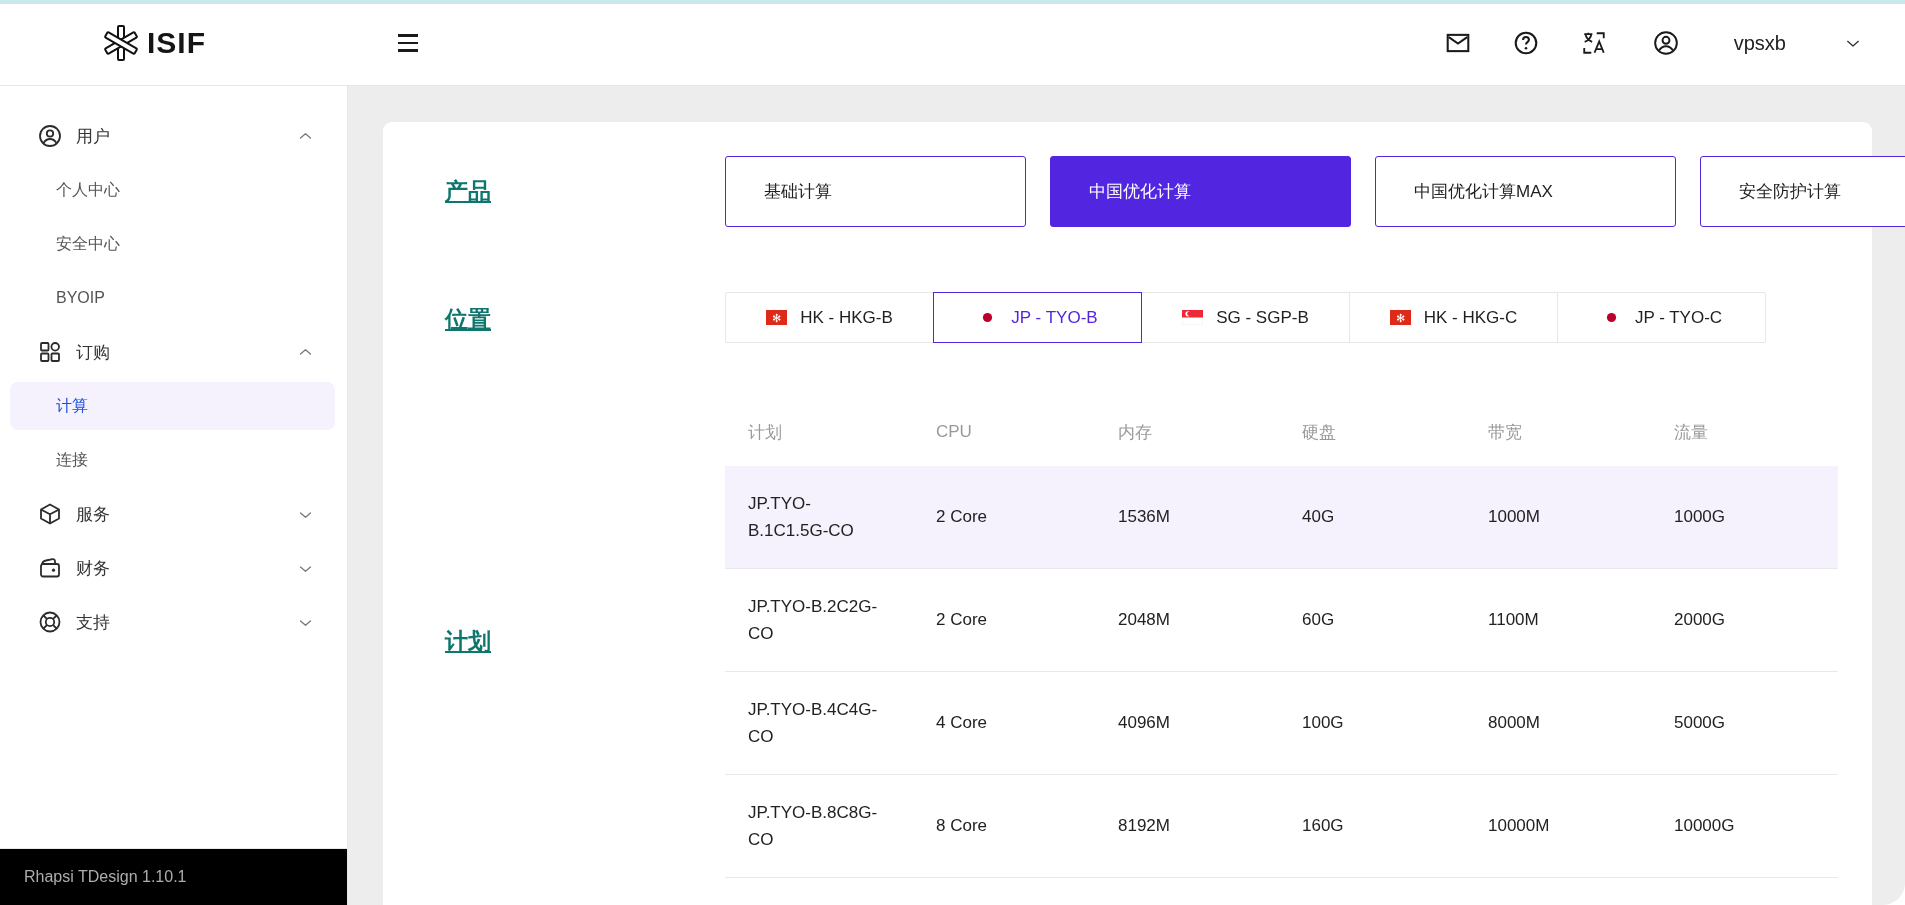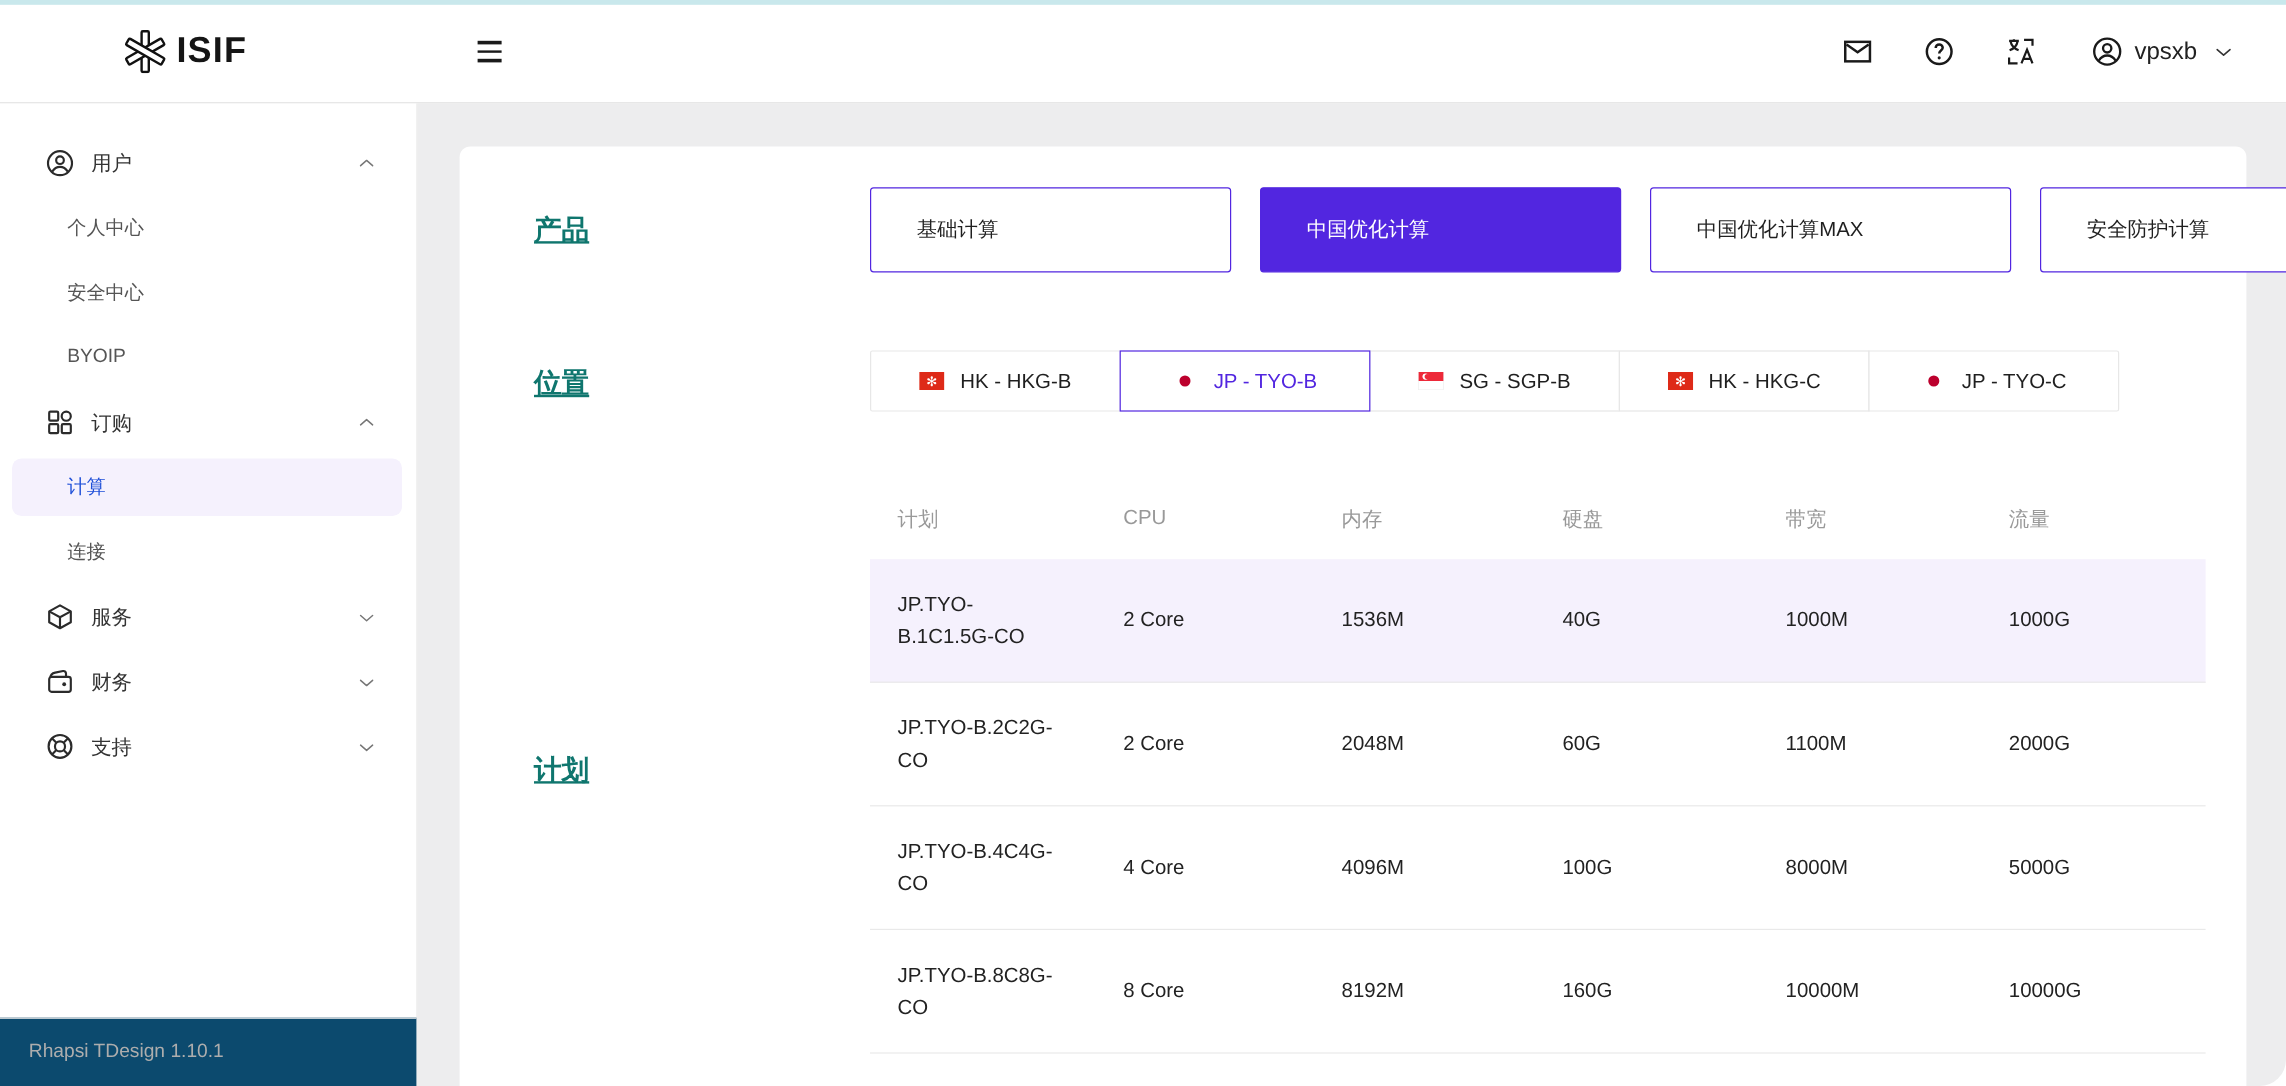--- a/index.html
+++ b/index.html
@@ -14,39 +14,39 @@
   .header { position:absolute; top:0; left:0; width:100%; height:86px; background:#fff;
     border-bottom:1px solid #e7e7e7; z-index:20; }
   .logo { position:absolute; left:103px; top:0; height:86px; display:flex; align-items:center; gap:8px; }
   .logo-glyph { width:36px; height:36px; }
   .logo-text { font-size:30px; font-weight:800; letter-spacing:1px; color:#151515; }
   .hamburger { position:absolute; left:396px; top:26px; width:34px; height:34px; display:flex;
     flex-direction:column; justify-content:center; gap:5px; cursor:pointer; }
   .hamburger span { display:block; width:20px; height:2.5px; background:#1a1a1a; margin-left:2px; }
   .header-right { position:absolute; right:44px; top:0; height:86px; display:flex; align-items:center; }
   .hicon { width:26px; height:26px; margin-left:42px; cursor:pointer; color:#1a1a1a; }
-  .user-chip { display:flex; align-items:center; margin-left:46px; cursor:pointer; }
+  .user-chip { display:flex; align-items:center; margin-left:46px; cursor:pointer;gap:45px; }
   .user-chip .avatar { width:26px; height:26px; color:#1a1a1a; }
   .user-name { font-size:20px; color:#222; margin:0 14px 0 10px; }
   .chev-down { width:16px; height:16px; color:#333; }
 
   
   .sidebar { position:absolute; left:0; top:86px; width:348px; height:819px; background:#fff;
     border-right:1px solid #e8e8e8; z-index:10; }
   .menu { position:absolute; top:26px; left:0; width:100%; list-style:none; }
   .mi { height:48px; margin:0 12px 6px 10px; display:flex; align-items:center; border-radius:8px;
     cursor:pointer; padding-right:18px; }
   .mi .ic { width:24px; height:24px; margin-left:28px; color:#2b2b2b; flex:0 0 auto; }
   .mi .lbl { font-size:17px; color:#333; margin-left:14px; flex:1 1 auto; }
   .mi .chev { width:15px; height:15px; color:#777; flex:0 0 auto; margin-right:4px; }
   .mi.sub .lbl { margin-left:46px; color:#555; font-size:16px; }
   .mi.active { background:#f5f1fd; }
   .mi.active .lbl { color:#1d4ed8; }
   .sidebar-footer { position:absolute; bottom:0; left:0; width:100%; height:57px;
-    border-top:1px solid #e8e8e8; display:flex; align-items:center; background:#0c4a6e; }
+    border-top:1px solid #e8e8e8; display:flex; align-items:center; background:#000000; }
   .sidebar-footer span { margin-left:24px; color:#adadad; font-size:16px; }
 
   
   .card { position:absolute; left:383px; top:122px; width:1489px; height:800px; background:#fff;
     border-radius:9px; }
   .sec-label { position:absolute; left:62px; font-size:23px; font-weight:700; color:#0f766e; line-height:38px;text-decoration:underline; }
   .lab-product { top:50px; } .lab-location { top:178px; } .lab-plan { top:500px; }
 
   
   .product-group { position:absolute; left:342px; top:34px; display:flex; gap:24px; }

